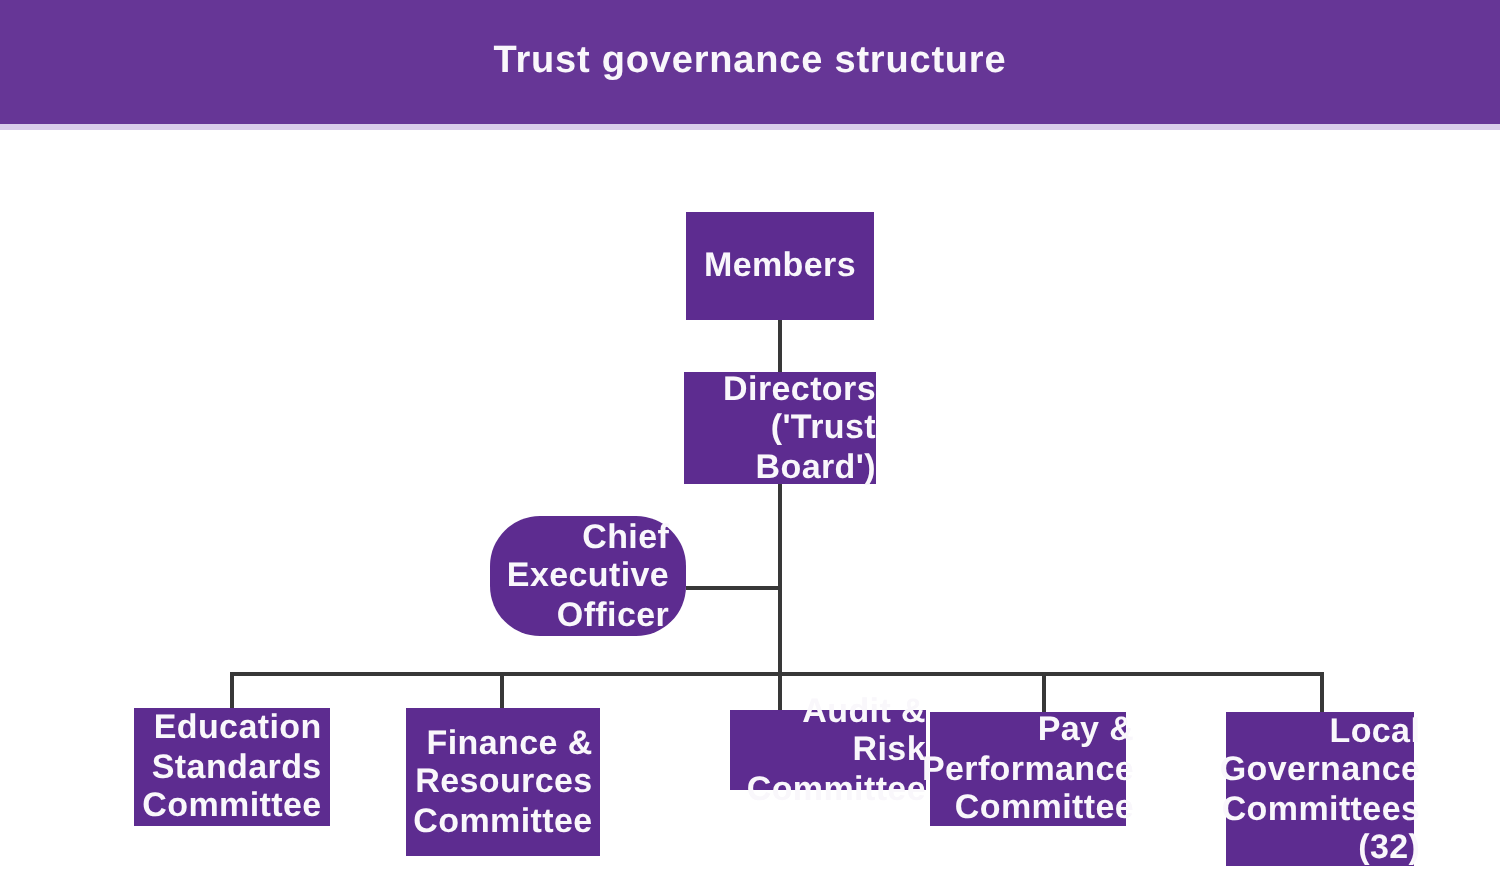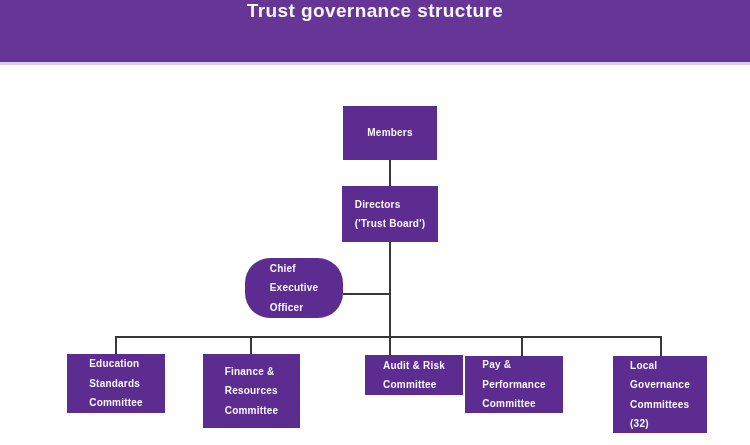--- a/index.html
+++ b/index.html
@@ -16,37 +16,37 @@
   body{font-family:"Liberation Sans",sans-serif;}
   .canvas{
     position:relative;
     width:750px;height:445px;
     background:var(--page-bg);
     overflow:hidden;
   }
   .banner{
     position:absolute;left:0;top:0;width:750px;height:62px;
     background:var(--header-bg);
-    display:flex;align-items:flex-start;justify-content:center;
+    display:flex;align-items:center;justify-content:center;
   }
   .banner h1{
     color:var(--header-text);
     font-size:19px;font-weight:600;letter-spacing:.4px;
   }
   .banner-strip{
     position:absolute;left:0;top:62px;width:750px;height:3px;
     background:var(--accent-strip);
   }
   .node{
     position:absolute;
     background:var(--box-bg);
     color:var(--box-text);
     display:flex;align-items:center;justify-content:center;
-    text-align:left;
-    font-size:10px;font-weight:600;letter-spacing:.2px;
+    text-align:right;
+    font-size:17px;font-weight:600;letter-spacing:.2px;
     line-height:19.5px;
   }
   .node-label{white-space:pre-line;display:block;}
   .line{position:absolute;background:var(--line);}
   .line.v{width:1.5px;}
   .line.h{height:1.5px;}
 
   
   #node-members   {left:343px;top:106px;width:94px;height:54px;}
   #node-directors {left:342px;top:186px;width:96px;height:56px;}

